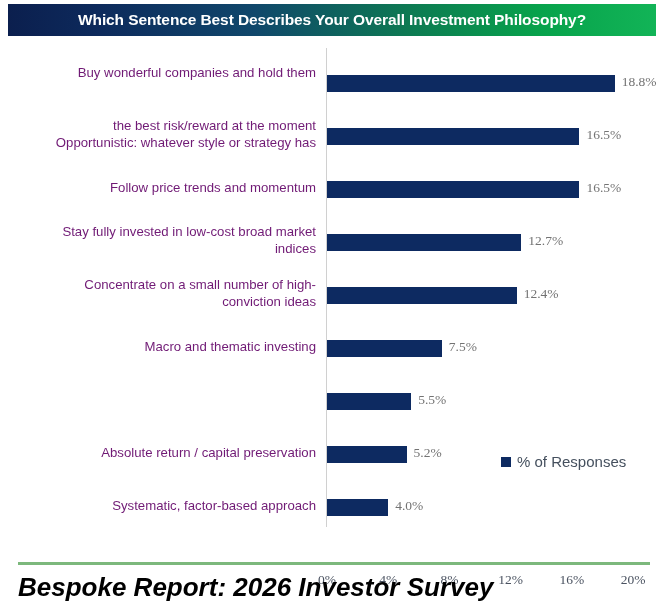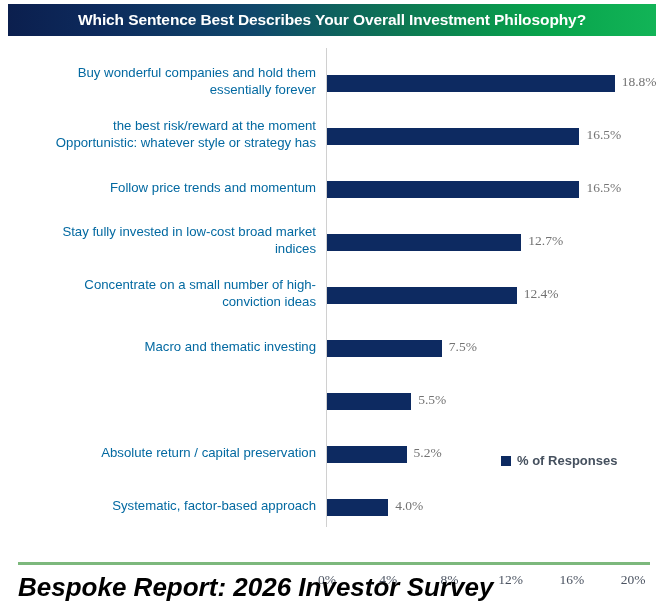--- a/index.html
+++ b/index.html
@@ -69,21 +69,21 @@
     position: absolute;
     left: 0;
     width: 664px;
     height: 53px;
   }
   .cat-label {
     position: absolute;
     right: 348px;
     width: 300px;
     text-align: right;
-    color: #0369a1;
+    color: #701a75;
     font-size: 13.2px;
     line-height: 17px;
     font-family: "Liberation Sans", sans-serif;
   }
   .cat-label.two-line { top: 6px; }
   .cat-label.one-line { top: 15px; }
 
   .bar {
     position: absolute;
     left: 327px;
@@ -110,24 +110,23 @@
     gap: 6px;
   }
   #legend-swatch {
     width: 10px;
     height: 10px;
     background: #0d2a61;
     display: inline-block;
   }
   #legend-label {
     color: #45505e;
-    font-size: 13px;
-    font-family: "Liberation Sans", sans-serif;
-    white-space: nowrap;
-    font-weight: bold;
+    font-size: 15px;
+    font-family: "Liberation Sans", sans-serif;
+    white-space: nowrap;
   }
 
   
   #xaxis {
     position: absolute;
     left: 0;
     top: 532px;
     width: 664px;
     height: 22px;
   }
@@ -171,21 +170,20 @@
   <div id="title-banner">
     <div id="title-text">Which Sentence Best Describes Your Overall Investment Philosophy?</div>
   </div>
 
   <div id="plot">
     <div id="axis-line"></div>
     <div id="rows-container">
         <div class="cat-row" style="top: 18px;">
           <div class="cat-label two-line">
             <div>Buy wonderful companies and hold them</div>
-            <div>essentially forever</div>
           </div>
           <div class="bar" style="width: 287.64px; background: rgb(13, 42, 97);"></div>
           <div class="bar-value" style="left: 621.64px;">18.8%</div>
         </div>
         <div class="cat-row" style="top: 71px;">
           <div class="cat-label two-line">
             <div>the best risk/reward at the moment</div>
             <div>Opportunistic: whatever style or strategy has</div>
           </div>
           <div class="bar" style="width: 252.45px; background: rgb(13, 42, 97);"></div>

